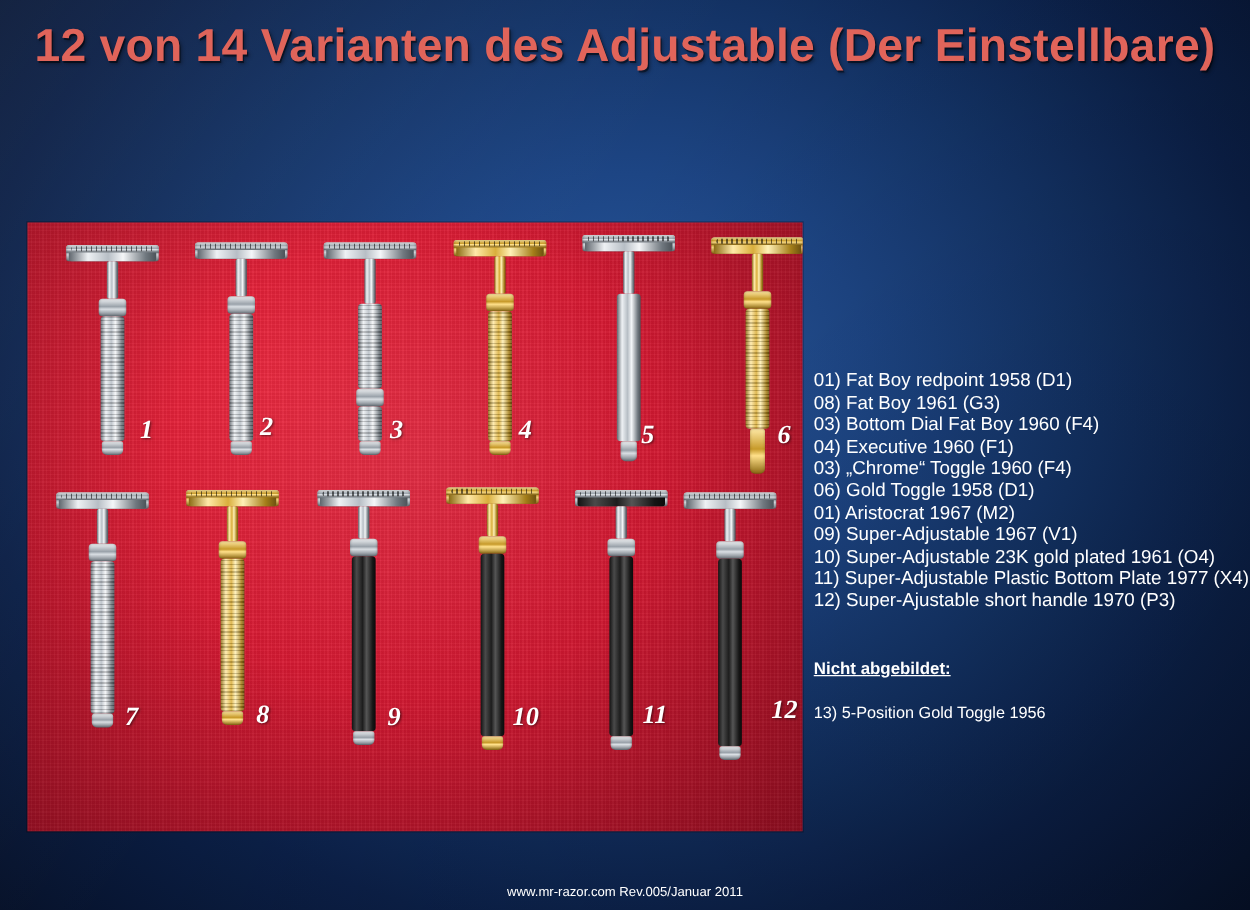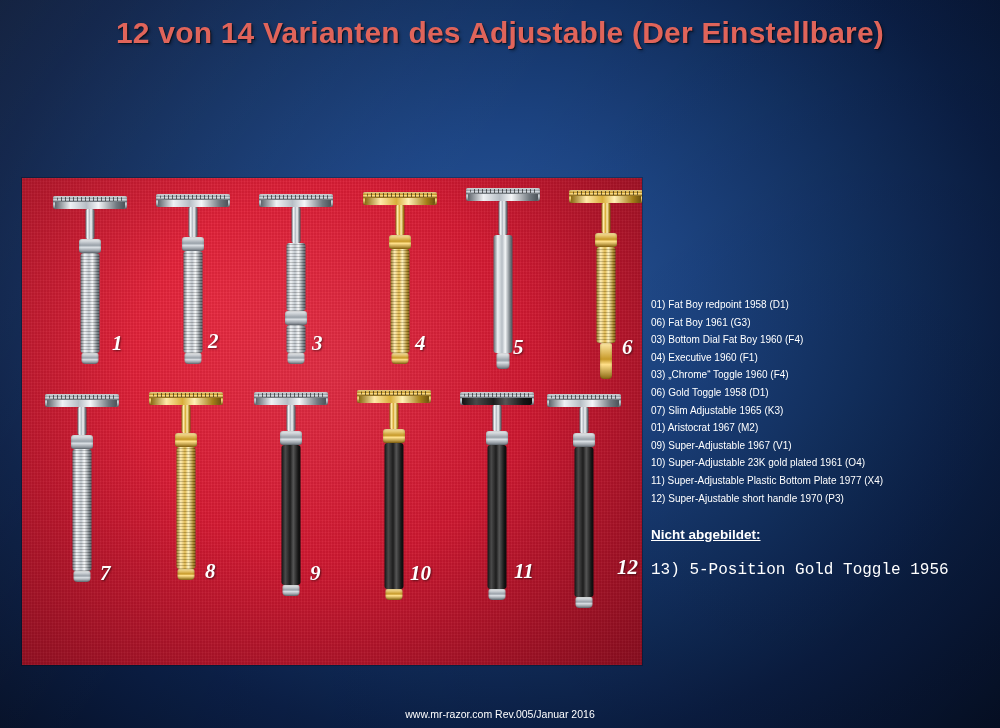--- a/index.html
+++ b/index.html
@@ -30,21 +30,21 @@
     background: linear-gradient(125deg, rgba(255,255,255,0.05) 0%, rgba(255,255,255,0.0) 40%, rgba(0,0,0,0.18) 100%);
     pointer-events: none;
   }
 
   .title {
     position: absolute;
     top: 16px;
     left: 0;
     width: 1000px;
     text-align: center;
-    font-size: 30px;
+    font-size: 37px;
     font-weight: bold;
     color: #e0645a;
     letter-spacing: 0.2px;
     text-shadow: 1px 1px 0 rgba(0,0,0,0.45), 2px 2px 3px rgba(0,0,0,0.35);
     z-index: 3;
   }
 
   
   .photo {
     position: absolute;
@@ -174,21 +174,21 @@
     z-index: 4;
   }
 
   
   .legend {
     position: absolute;
     left: 651px;
     top: 296px;
     width: 335px;
     color: #ffffff;
-    font-size: 10px;
+    font-size: 15px;
     line-height: 17.6px;
     z-index: 3;
   }
   .legend .row { white-space: nowrap; }
 
   .notshown-head {
     position: absolute;
     left: 651px;
     top: 527px;
     color: #ffffff;
@@ -196,24 +196,23 @@
     font-weight: bold;
     text-decoration: underline;
     z-index: 3;
   }
   .notshown {
     position: absolute;
     left: 651px;
     top: 558px;
     width: 340px;
     color: #ffffff;
-    font-size: 16px;
+    font-size: 13px;
     line-height: 24px;
     z-index: 3;
-    font-family: Liberation Mono, monospace;
   }
 
   .footer {
     position: absolute;
     left: 0;
     bottom: 8px;
     width: 1000px;
     text-align: center;
     color: #ffffff;
     font-size: 10.5px;
@@ -371,32 +370,31 @@
     <div class="num" style="left:78px; top:383px;">7</div>
     <div class="num" style="left:183px; top:381px;">8</div>
     <div class="num" style="left:288px; top:383px;">9</div>
     <div class="num" style="left:388px; top:383px;">10</div>
     <div class="num" style="left:492px; top:381px;text-align:center;">11</div>
     <div class="num" style="left:595px; top:377px;">12</div>
   </div>
 
   <div class="legend">
     <div class="row">01) Fat Boy redpoint 1958 (D1)</div>
-    <div class="row">06) Fat Boy 1961 (G3)</div>
+    <div class="row">08) Fat Boy 1961 (G3)</div>
     <div class="row">03) Bottom Dial Fat Boy 1960 (F4)</div>
     <div class="row">04) Executive 1960 (F1)</div>
     <div class="row">03) „Chrome“ Toggle 1960 (F4)</div>
     <div class="row">06) Gold Toggle 1958 (D1)</div>
-    <div class="row">07) Slim Adjustable 1965 (K3)</div>
     <div class="row">01) Aristocrat 1967 (M2)</div>
     <div class="row">09) Super-Adjustable 1967 (V1)</div>
     <div class="row">10) Super-Adjustable 23K gold plated 1961 (O4)</div>
     <div class="row">11) Super-Adjustable Plastic Bottom Plate  1977 (X4)</div>
     <div class="row">12) Super-Ajustable short handle 1970 (P3)</div>
   </div>
 
   <div class="notshown-head">Nicht abgebildet:</div>
   <div class="notshown">
     <div>13) 5-Position Gold Toggle 1956</div>
   </div>
 
-  <div class="footer">www.mr-razor.com Rev.005/Januar 2016</div>
+  <div class="footer">www.mr-razor.com Rev.005/Januar 2011</div>
 </div>
 
 </body></html>

